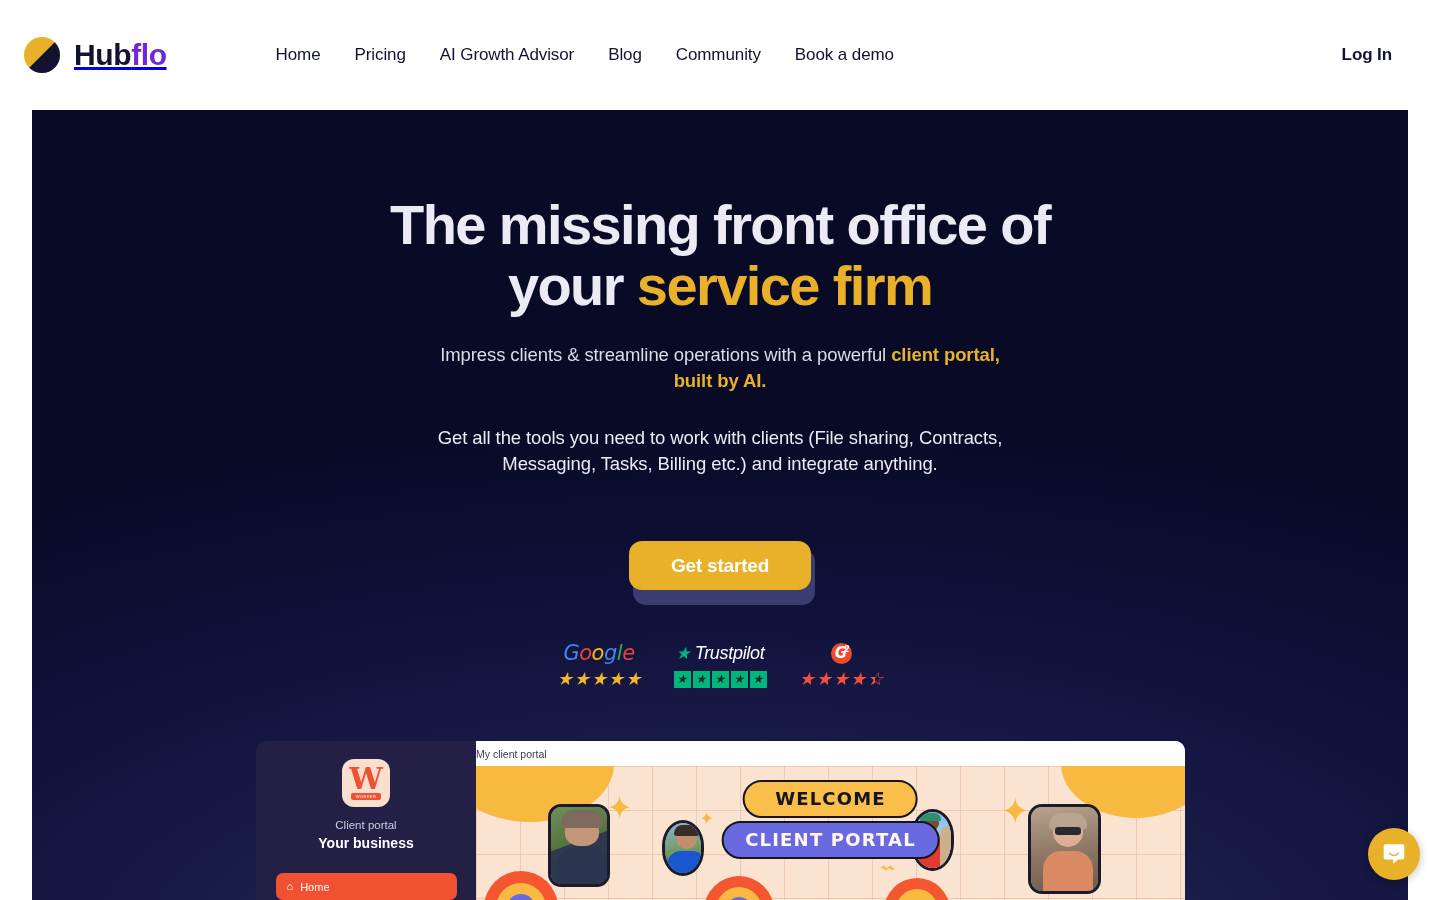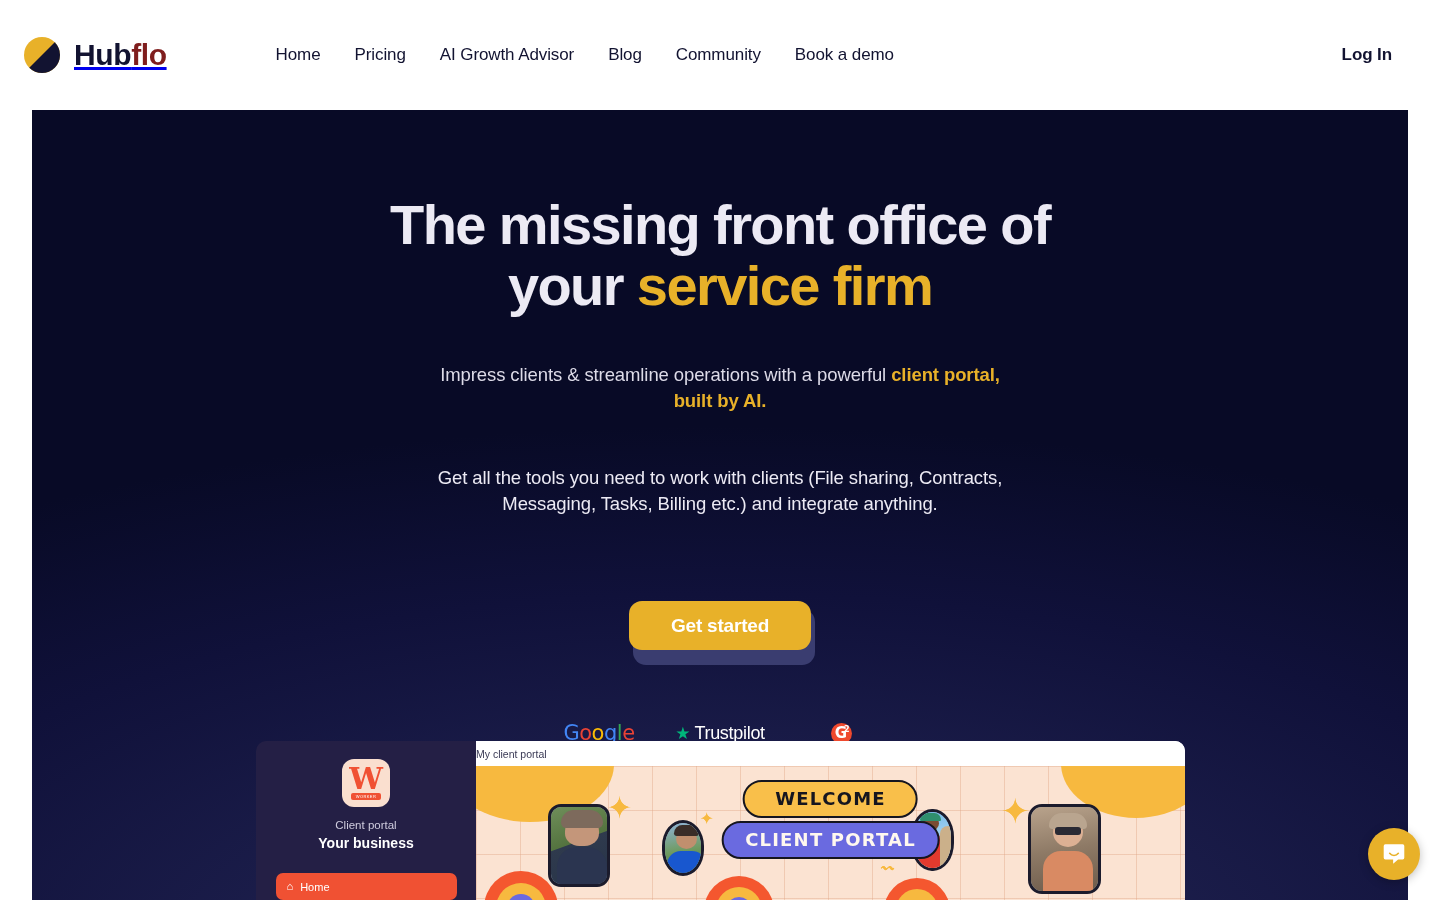--- a/index.html
+++ b/index.html
@@ -21,21 +21,21 @@
     width:36px; height:36px; border-radius:50%;
     background:#e8b129; position:relative; overflow:hidden; flex:none;
   }
   .logo-mark::after {
     content:""; position:absolute; inset:0;
     background:#121331;
     clip-path:polygon(100% 0, 100% 100%, 0 100%);
   }
   .brand-text { font-size:30px; font-weight:700; letter-spacing:-0.4px; }
   .brand-hub { color:#121331; }
-  .brand-flo { color:#7f1d1d;text-align:center; }
+  .brand-flo { color:#6d28d9;text-align:center; }
 
   .nav-links {
     display:flex; align-items:center; gap:0px; margin-left:92px;
   }
   .nav-link {
     font-size:17px; color:#121331; text-decoration:none;
     padding:0 17px; white-space:nowrap; letter-spacing:-0.1px;
   }
   .nav-right {
     margin-left:auto; display:flex; align-items:center; gap:0;flex-direction:column;
@@ -56,21 +56,21 @@
     position:absolute; top:110px; left:32px;
     width:1376px; height:790px;
     background:
       radial-gradient(120% 85% at 50% 108%, #2a2d62 0%, #1b1d4a 28%, #10113a 55%, #080a26 80%);
     background-color:#080a26;
     overflow:hidden;
   }
 
   .hero-inner {
     position:relative; width:100%; height:100%;
-    display:flex; flex-direction:column; align-items:center;gap:20px;
+    display:flex; flex-direction:column; align-items:center;
   }
 
   .hero-title {
     margin-top:84px;
     width:700px; text-align:center;
     font-size:56px; line-height:1.09; font-weight:700;
     letter-spacing:-1.6px; color:#eceaf4;
   }
   .hero-title .accent { color:#e8b129; }
 
@@ -93,21 +93,21 @@
   .cta-btn {
     position:relative;
     display:block; width:182px; height:49px;
     background:#e8b129; border:none; border-radius:13px;
     color:#ffffff; font-size:19px; font-weight:700; cursor:pointer;
     font-family:inherit; letter-spacing:-0.2px;
   }
 
   
   .badges {
-    margin-top:52px; display:flex; align-items:flex-start; gap:0px;
+    margin-top:52px; display:flex; align-items:center; gap:0px;font-style:italic;
   }
   .badge { width:121px; display:flex; flex-direction:column; align-items:center; gap:6px; }
   .badge-logo { height:22px; display:flex; align-items:center; justify-content:center; }
 
   .google-word { font-size:21px; font-weight:500; letter-spacing:-0.5px; line-height:1; font-family:"DejaVu Sans", sans-serif; }
   .g-b { color:#4285F4; } .g-r { color:#EA4335; } .g-y { color:#FBBC05; } .g-g { color:#34A853; }
 
   .stars { display:flex; gap:1px; font-size:18px; line-height:1; }
   .stars.gold { color:#f2b827; }
   .stars.red  { color:#f4513a; }

